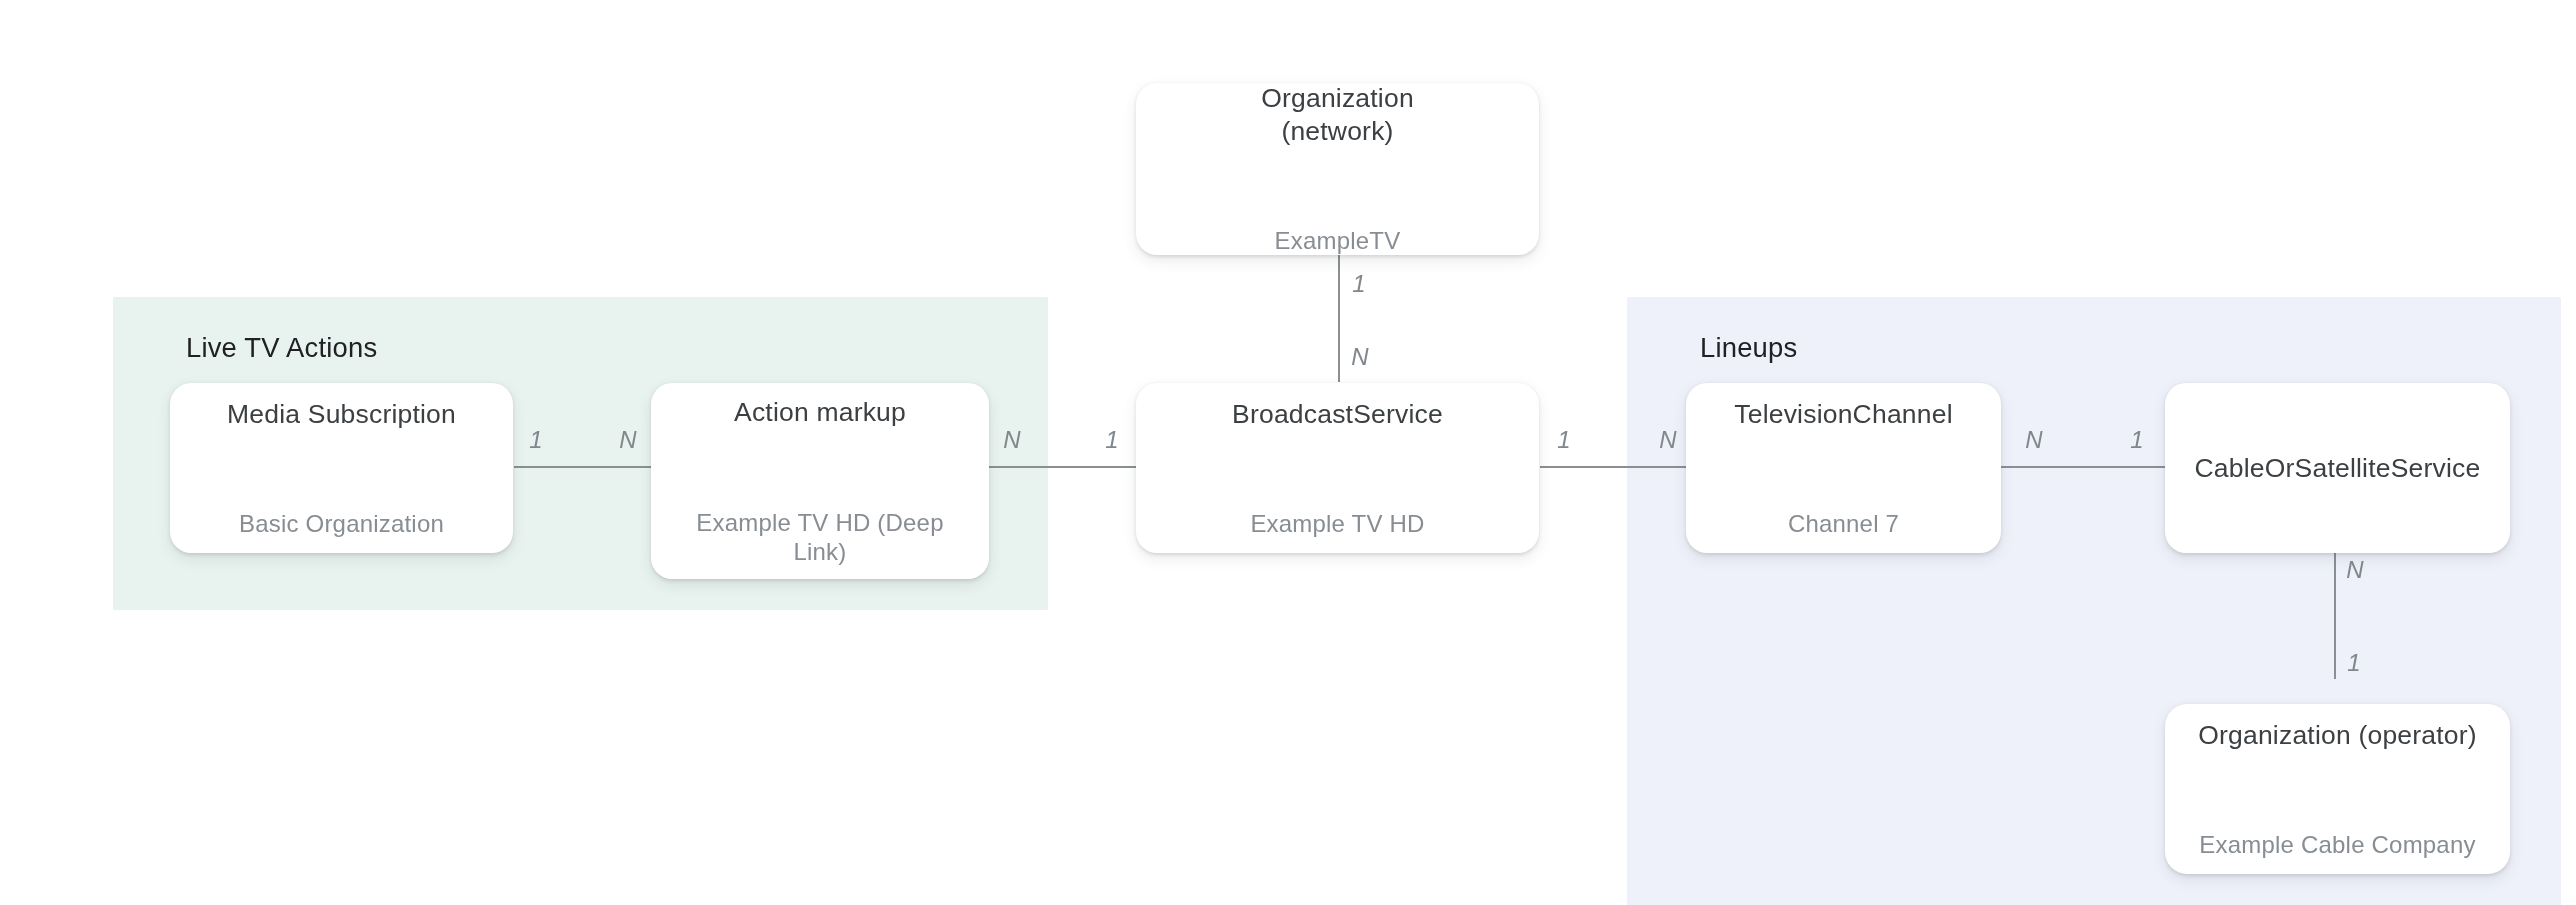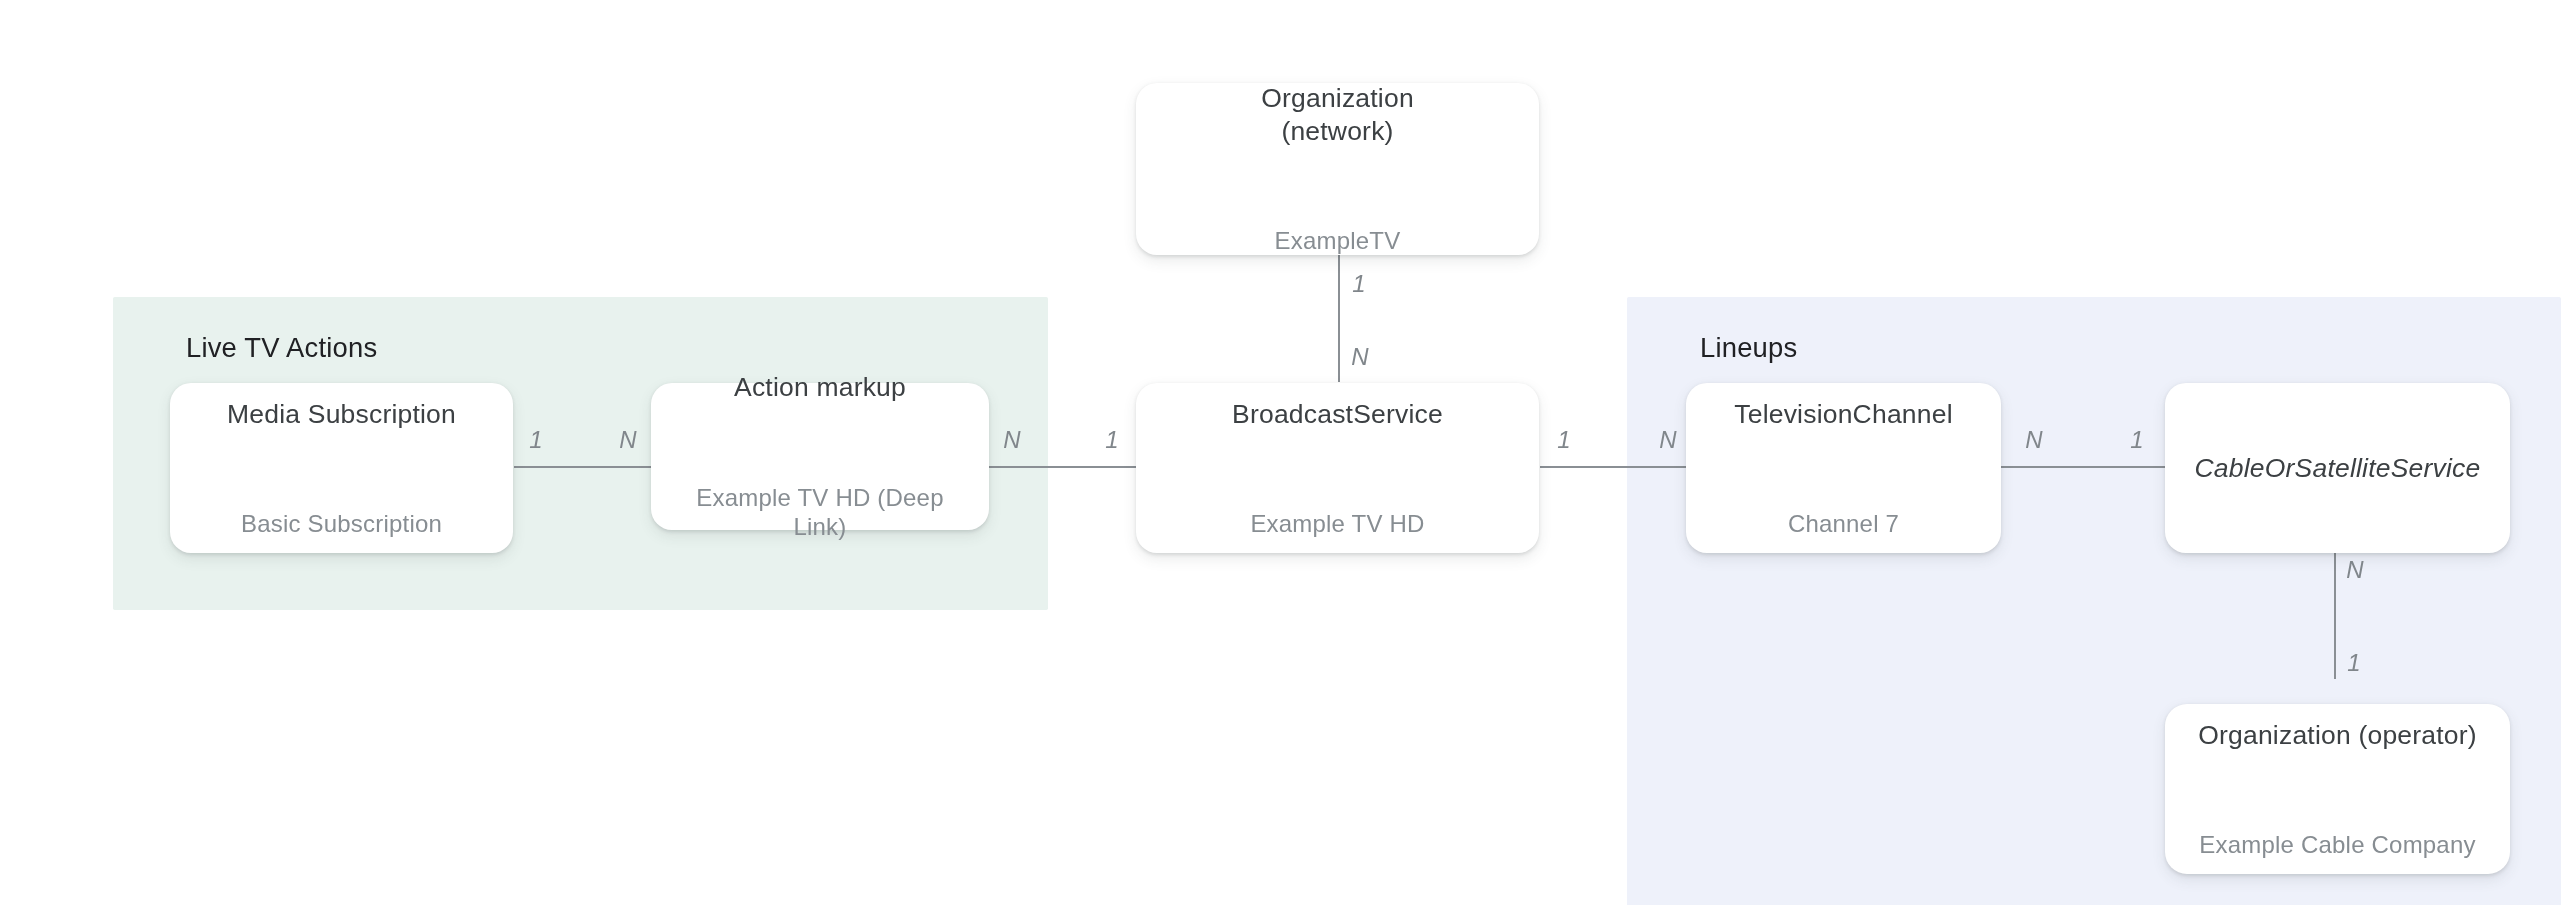--- a/index.html
+++ b/index.html
@@ -117,39 +117,39 @@
 <span class="cardinality" style="left:2312px;top:621px;">1</span>
 
 <div class="node" style="left:1094px;top:41px;width:403px;height:172px;">
   <div class="node-title">Organization
 (network)</div>
   <div class="node-subtitle">ExampleTV</div>
 </div>
 
 <div class="node" style="left:128px;top:341px;width:343px;height:170px;text-align:right;">
   <div class="node-title">Media Subscription</div>
-  <div class="node-subtitle">Basic Subscription</div>
+  <div class="node-subtitle">Basic Organization</div>
 </div>
 
-<div class="node" style="left:609px;top:341px;width:338px;height:147px;">
+<div class="node" style="left:609px;top:341px;width:338px;height:196px;">
   <div class="node-title">Action markup</div>
   <div class="node-subtitle">Example TV HD (Deep Link)</div>
 </div>
 
 <div class="node" style="left:1094px;top:341px;width:403px;height:170px;">
   <div class="node-title">BroadcastService</div>
   <div class="node-subtitle">Example TV HD</div>
 </div>
 
 <div class="node" style="left:1644px;top:341px;width:315px;height:170px;align-items:center;">
   <div class="node-title">TelevisionChannel</div>
   <div class="node-subtitle">Channel 7</div>
 </div>
 
-<div class="node" style="left:2123px;top:341px;width:345px;height:170px;font-style:italic;">
+<div class="node" style="left:2123px;top:341px;width:345px;height:170px;">
   <div class="node-title">CableOrSatelliteService</div>
 </div>
 
 <div class="node" style="left:2123px;top:662px;width:345px;height:170px;border-radius:22px;">
   <div class="node-title">Organization (operator)</div>
   <div class="node-subtitle">Example Cable Company</div>
 </div>
 
 
 </body></html>

